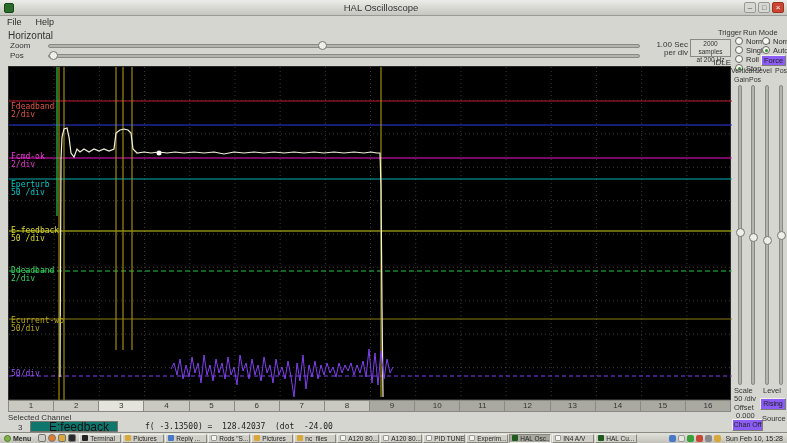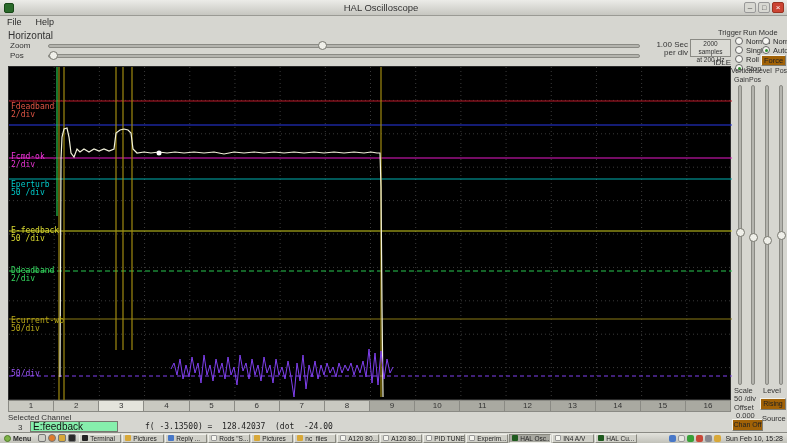--- a/index.html
+++ b/index.html
@@ -37,36 +37,36 @@
   .samples-box { position:absolute; left:690px; top:39px; width:41px; height:18px;
     border:1px solid #8a8a84; font-size:6.5px; text-align:center; line-height:8px; color:#333; background:#dadad4; }
 
   
   .radio-row { display:flex; align-items:center; height:8.5px; margin-bottom:0.5px; }
   .radio { width:8px; height:8px; border:1px solid #666; border-radius:50%; background:#f6f6f2; margin-right:3px; flex:none; }
   .radio.sel { background:#f6f6f2; position:relative; }
   .radio.sel::after { content:""; position:absolute; left:1.5px; top:1.5px; width:3.5px; height:3.5px; background:#2f8f2f; border-radius:50%; }
   .radio-lbl { font-size:7.5px; }
 
-  .btn3d { position:absolute; background:#a16207; border:1px solid; border-color:#f2f2ec #7e7e76 #7e7e76 #f2f2ec;
+  .btn3d { position:absolute; background:#8b5cf6; border:1px solid; border-color:#f2f2ec #7e7e76 #7e7e76 #f2f2ec;
     font-size:7.5px; text-align:center; color:#222; }
 
   
   .scope { position:absolute; left:8px; top:66px; width:723px; height:334px; background:#000; border:1px solid #2a2a2a; }
   .scope svg { position:absolute; left:0; top:0; }
   .ch-label { position:absolute; left:2px; font-size:8px; line-height:8px; font-family:"DejaVu Sans Mono",monospace; z-index:2; }
 
   
   .tabs { position:absolute; left:8px; top:400px; width:723px; height:12px; display:flex; }
   .ch-tab { flex:1; border:1px solid #8a8a84; border-left:none; background:#c9c9c1; font-size:8px; line-height:10px; text-align:center; color:#333; }
   .ch-tab:first-child { border-left:1px solid #8a8a84; }
   .ch-tab.dark { background:#a9a9a1; }
   .ch-tab.active { background:#e4e4dc; }
 
-  .text-input { position:absolute; background:#86efac; border:1px solid #77776f; font-size:10px; line-height:10px; padding:0 2px; color:#111; }
+  .text-input { position:absolute; background:#0f766e; border:1px solid #77776f; font-size:12px; line-height:10px; padding:0 18px; color:#111; }
   .status-txt { position:absolute; font-family:"DejaVu Sans Mono",monospace; font-size:8px; color:#222; white-space:pre; }
 
   
   .taskbar { position:absolute; left:0; top:432px; width:787px; height:11px;
     background:linear-gradient(#e2e2dc,#c2c2ba); border-top:1px solid #8a8a84; display:flex; align-items:center; }
   .menu-btn { display:flex; align-items:center; height:10px; padding:0 4px; font-size:7px; font-weight:bold; color:#2a2a2a; }
   .mint-logo { width:7px; height:7px; border-radius:50%; background:#7fb347; border:1px solid #4e7a27; margin-right:2px; }
   .ql { display:flex; gap:2px; margin:0 3px; }
   .ql-ic { width:8px; height:8px; border-radius:2px; border:1px solid #777; }
   .ql-ic.show-desktop-icon { background:#cfcfc7; }

